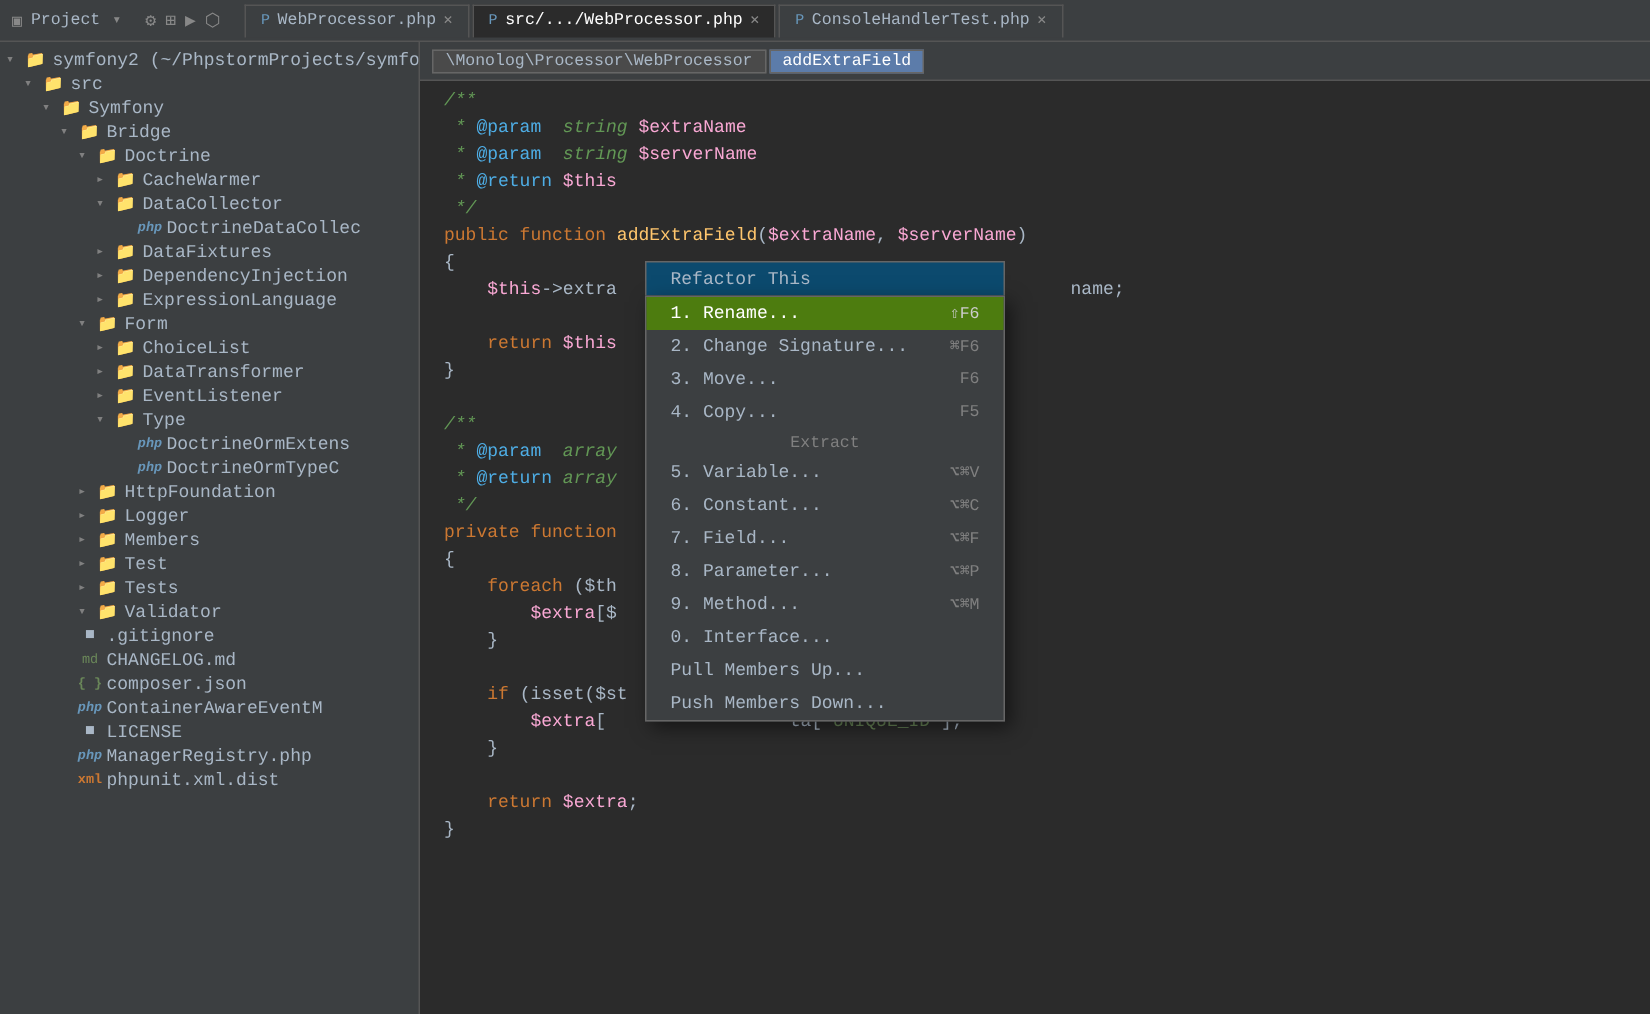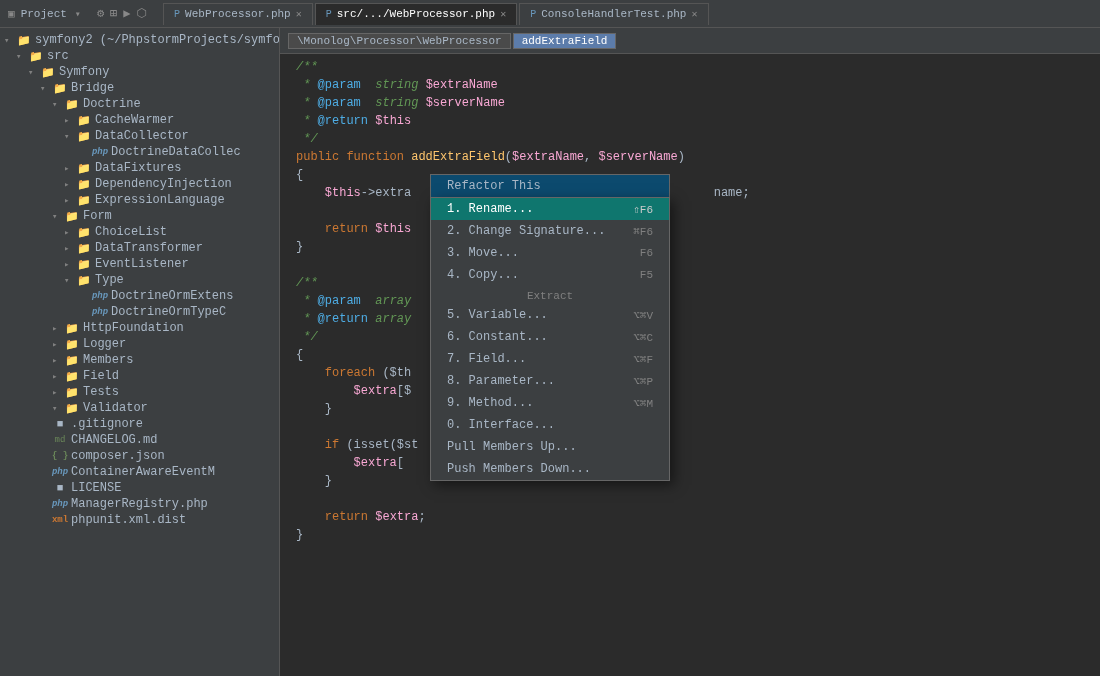--- a/index.html
+++ b/index.html
@@ -200,21 +200,21 @@
     .menu-item {
       display: flex;
       align-items: center;
       justify-content: space-between;
       padding: 4px 16px;
       cursor: pointer;
       font-size: 12px;
       color: #a9b7c6;
     }
     .menu-item.selected {
-      background: #0f766e;
+      background: #4d7c0f;
       color: #ffffff;
     }
     .menu-item .shortcut {
       color: #808080;
       font-size: 11px;
       margin-left: 20px;
     }
     .menu-item.selected .shortcut {
       color: #cccccc;
     }
@@ -391,21 +391,21 @@
     <div class="tree-item">
       <span class="indent" style="width:52px;"></span>
       <span class="tree-arrow">▸</span>
       <span class="tree-icon folder-icon">📁</span>
       <span class="tree-label">Members</span>
     </div>
     <div class="tree-item">
       <span class="indent" style="width:52px;"></span>
       <span class="tree-arrow">▸</span>
       <span class="tree-icon folder-icon">📁</span>
-      <span class="tree-label">Field</span>
+      <span class="tree-label">Test</span>
     </div>
     <div class="tree-item">
       <span class="indent" style="width:52px;"></span>
       <span class="tree-arrow">▸</span>
       <span class="tree-icon folder-icon">📁</span>
       <span class="tree-label">Tests</span>
     </div>
     <div class="tree-item">
       <span class="indent" style="width:52px;"></span>
       <span class="tree-arrow">▾</span>
@@ -521,20 +521,24 @@
         <div class="gutter"></div>
         <div class="line-content"><span class="comment"> * </span><span class="tag-kw">@param</span><span class="comment">  array</span></div>
       </div>
       <div class="code-line">
         <div class="gutter"></div>
         <div class="line-content"><span class="comment"> * </span><span class="tag-kw">@return</span><span class="comment"> array</span></div>
       </div>
       <div class="code-line">
         <div class="gutter"></div>
         <div class="line-content"><span class="comment"> */</span></div>
+      </div>
+      <div class="code-line">
+        <div class="gutter"></div>
+        <div class="line-content"><span class="kw">private function</span></div>
       </div>
       <div class="code-line">
         <div class="gutter"></div>
         <div class="line-content">{</div>
       </div>
       <div class="code-line">
         <div class="gutter"></div>
         <div class="line-content">    <span class="kw">foreach </span>($th                    ra)</div>
       </div>
       <div class="code-line">

